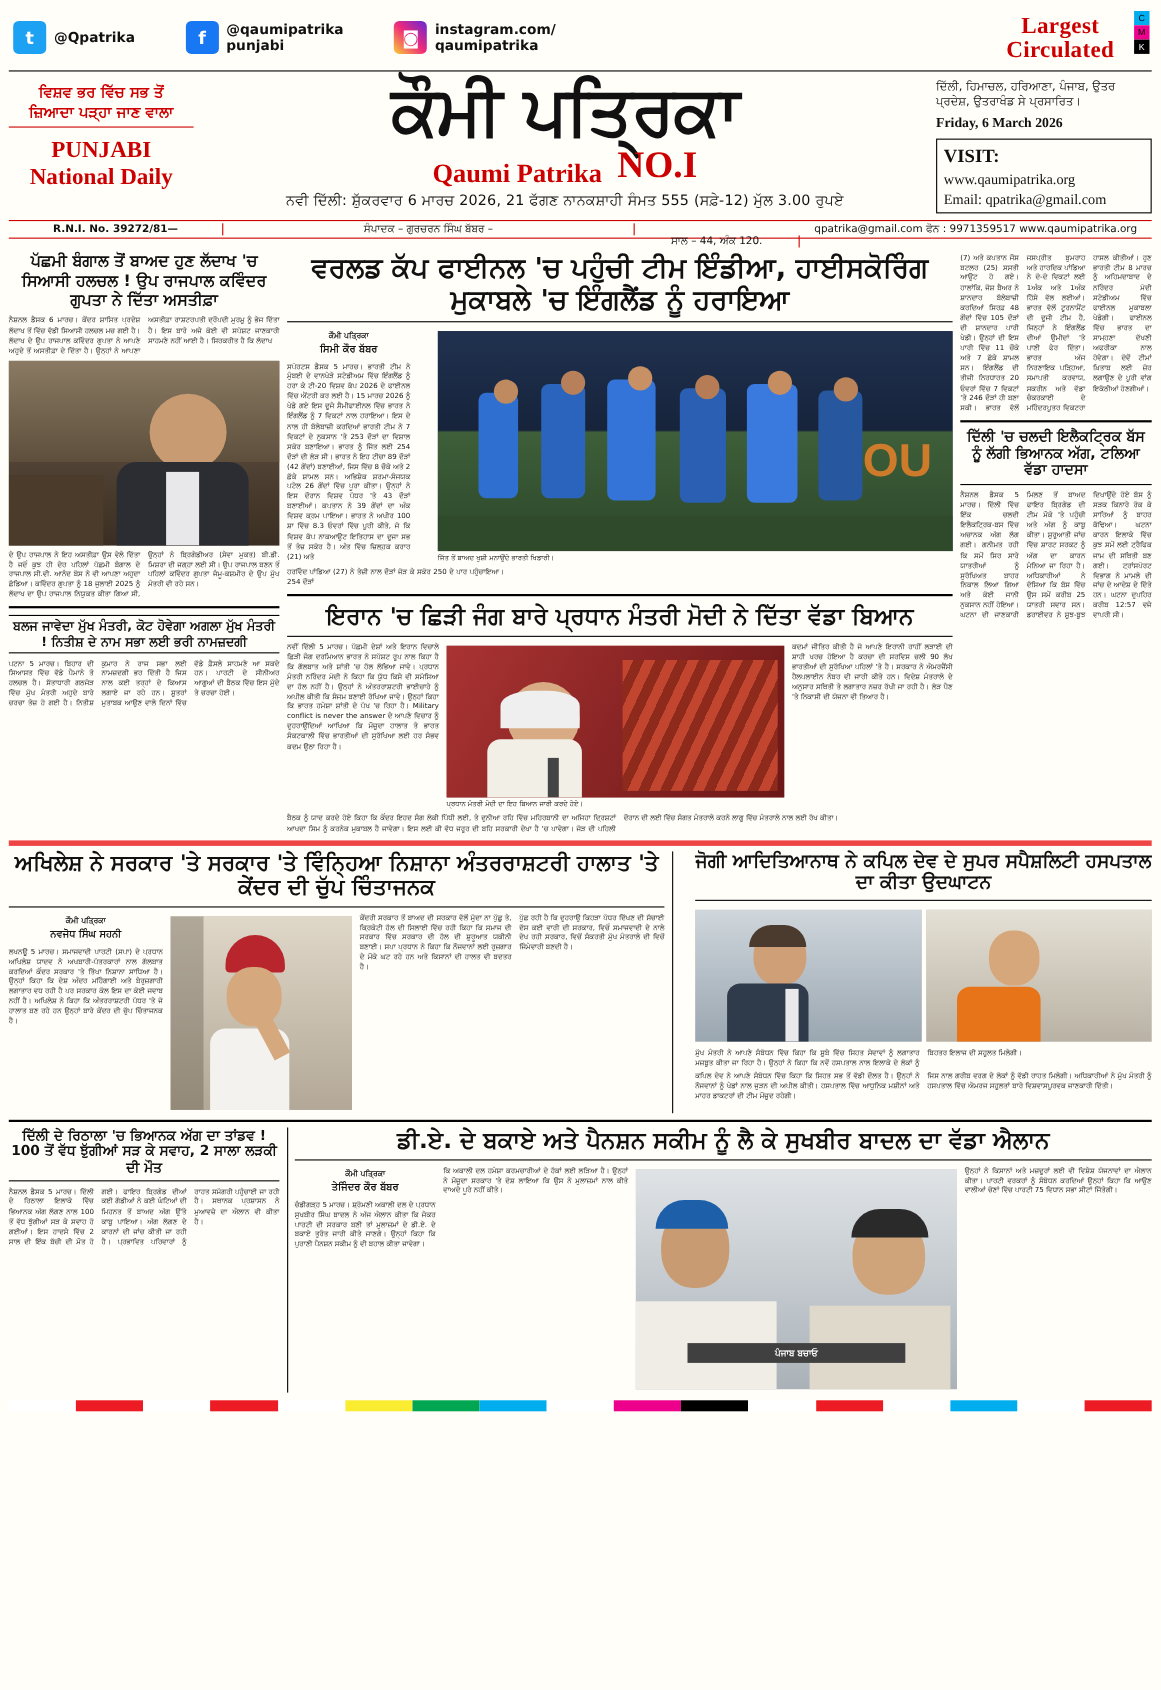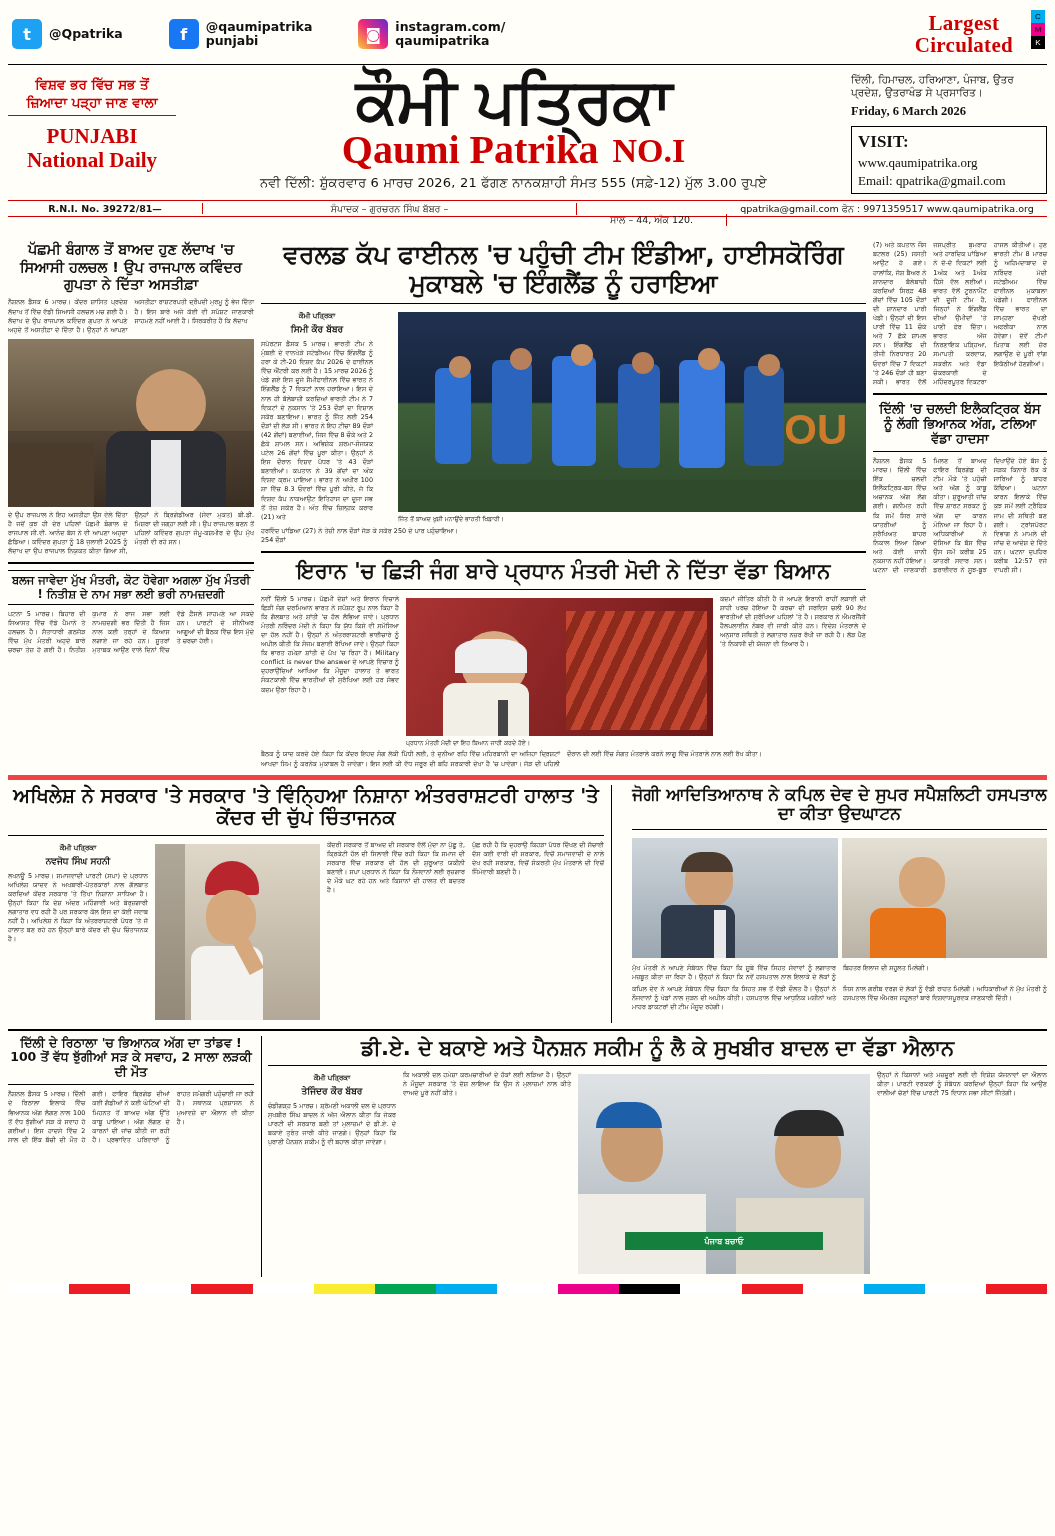--- a/index.html
+++ b/index.html
@@ -25,41 +25,41 @@
   .cmyk { position:absolute; right:2px; top:4px; display:flex; flex-direction:column; }
   .cmyk span { width:14px; height:13px; font-size:8px; color:#000; display:flex; align-items:center; justify-content:center; font-family:"Liberation Sans",sans-serif; }
 
   
   .masthead { display:flex; align-items:flex-start; border-top:1px solid #000; padding-top:6px; }
   .mh-left { width:168px; padding-top:4px; }
   .mh-badge { color:#cc0000; font-weight:bold; font-size:13.5px; line-height:1.35; text-align:center; border-bottom:1.5px solid #cc0000; padding-bottom:4px; }
   .mh-punjabi { text-align:center; color:#cc0000; font-family:"Liberation Serif", serif; font-weight:bold; font-size:21px; line-height:1.12; margin-top:9px; }
   .mh-center { flex:1; text-align:center; }
   .mh-title { font-size:62px; line-height:0.98; font-weight:bold; letter-spacing:-1px; font-family:"DejaVu Sans", sans-serif; }
-  .mh-sub { color:#cc0000; font-family:"Liberation Serif", serif; font-weight:bold; font-size:40px; line-height:1; margin-top:-2px; display:inline-block; }
+  .mh-sub { color:#cc0000; font-family:"Liberation Serif", serif; font-weight:bold; font-size:24px; line-height:1; margin-top:-2px; display:inline-block; }
   .mh-line2 { font-size:13px; margin-top:5px; letter-spacing:0.2px; }
   .mh-right { width:196px; padding-top:2px; }
   .mh-dist { font-size:10.5px; line-height:1.25; text-align:left; }
   .mh-date { font-family:"Liberation Serif", serif; font-weight:bold; font-size:12.5px; margin-top:5px; }
   .mh-visit { border:1.5px solid #000; margin-top:7px; padding:4px 6px; font-family:"Liberation Serif", serif; font-size:13px; line-height:1.35; }
   .mh-visit b { font-size:17px; }
   .noI { font-family:"Liberation Serif", serif; font-weight:bold; font-size:34px; color:#cc0000; }
 
   .titlerow { display:flex; align-items:flex-end; justify-content:center; gap:14px; }
 
   
   .strip { border:1px solid #000; border-left:none; border-right:none; margin-top:6px; font-size:9.5px; display:flex; align-items:center; height:17px; }
   .strip div { padding:0 6px; }
   .strip .s1 { width:195px; border-right:1px solid #000; text-align:center; font-weight:bold; }
   .strip .s2 { flex:1; text-align:center; border-right:1px solid #000; }
   .strip .s3 { width:150px; text-align:center; border-right:1px solid #000;margin-top:22px; }
   .strip .s4 { width:320px; text-align:center; }
 
   
-  .cols { display:flex; gap:7px; margin-top:24px; }
+  .cols { display:flex; gap:7px; margin-top:13px; }
   .col { font-size:6.4px; line-height:1.42; text-align:justify; }
   .c1 { width:246px; }
   .c2 { flex:1; }
   .c3 { width:174px; }
 
   h2.hl { font-size:20px; line-height:1.16; font-weight:bold; text-align:center; margin:0 0 5px 0; }
   h2.hl-sm { font-size:14.5px; line-height:1.2; }
   h2.hl-lg { font-size:25px; line-height:1.14; }
 
   .byline { text-align:center; font-size:7px; font-weight:bold; margin:3px 0 4px 0; }
@@ -341,21 +341,21 @@
         </div>
         <div style="flex:1;">
           <div class="imgbox ph" style="height:200px;">
             <div style="position:absolute;inset:0;background:linear-gradient(#dfe3e6,#aab2b8);"></div>
             <div style="position:absolute;left:8%;top:18%;width:62px;height:72px;border-radius:46%;background:#c99b72;"></div>
             <div style="position:absolute;left:6%;top:14%;width:66px;height:26px;border-radius:30px 30px 0 0;background:#1d5fa8;"></div>
             <div style="position:absolute;left:0%;top:60%;width:44%;height:40%;background:#f0ede6;"></div>
             <div style="position:absolute;right:10%;top:22%;width:66px;height:70px;border-radius:46%;background:#cfa47b;"></div>
             <div style="position:absolute;right:9%;top:18%;width:70px;height:26px;border-radius:30px 30px 0 0;background:#2a2a2a;"></div>
             <div style="position:absolute;right:2%;top:62%;width:44%;height:38%;background:#dfd9cc;"></div>
-            <div style="position:absolute;left:16%;bottom:12%;width:68%;height:18px;background:#15803d;color:#fff;font-size:8px;display:flex;align-items:center;justify-content:center;font-weight:bold;">ਪੰਜਾਬ ਬਚਾਓ</div>
+            <div style="position:absolute;left:16%;bottom:12%;width:68%;height:18px;background:#404040;color:#fff;font-size:8px;display:flex;align-items:center;justify-content:center;font-weight:bold;">ਪੰਜਾਬ ਬਚਾਓ</div>
           </div>
         </div>
         <div style="width:170px;">
           <div>ਉਨ੍ਹਾਂ ਨੇ ਕਿਸਾਨਾਂ ਅਤੇ ਮਜ਼ਦੂਰਾਂ ਲਈ ਵੀ ਵਿਸ਼ੇਸ਼ ਯੋਜਨਾਵਾਂ ਦਾ ਐਲਾਨ ਕੀਤਾ। ਪਾਰਟੀ ਵਰਕਰਾਂ ਨੂੰ ਸੰਬੋਧਨ ਕਰਦਿਆਂ ਉਨ੍ਹਾਂ ਕਿਹਾ ਕਿ ਆਉਣ ਵਾਲੀਆਂ ਚੋਣਾਂ ਵਿੱਚ ਪਾਰਟੀ 75 ਵਿਧਾਨ ਸਭਾ ਸੀਟਾਂ ਜਿੱਤੇਗੀ।</div>
         </div>
       </div>
     </div>
   </div>
 
   <div class="colorbar">

